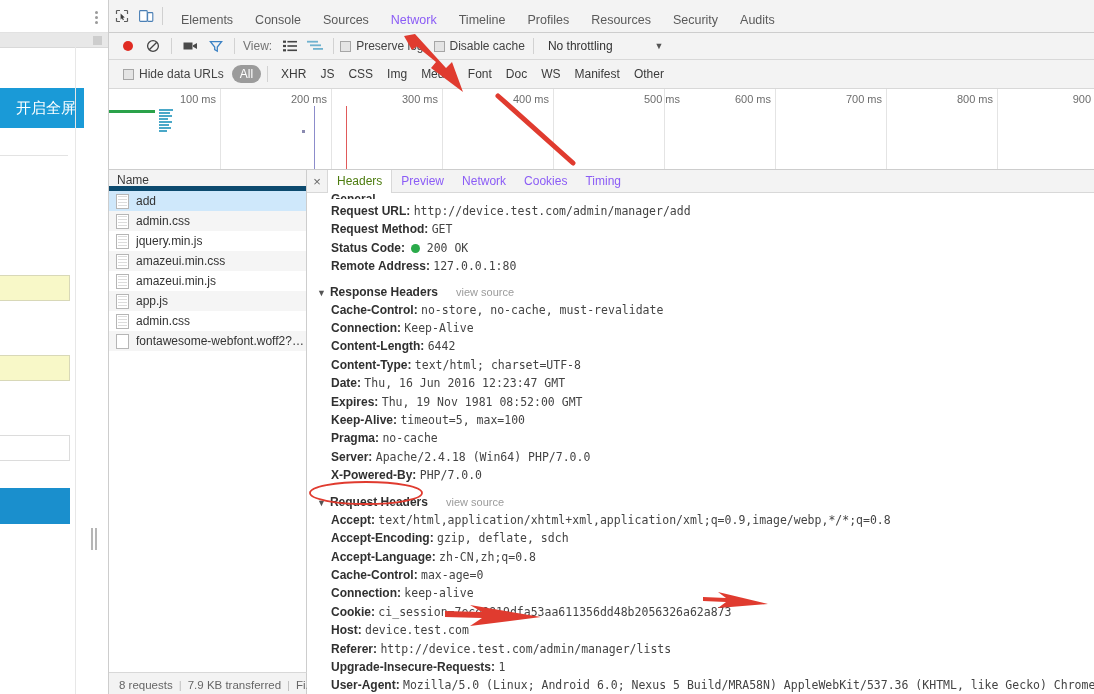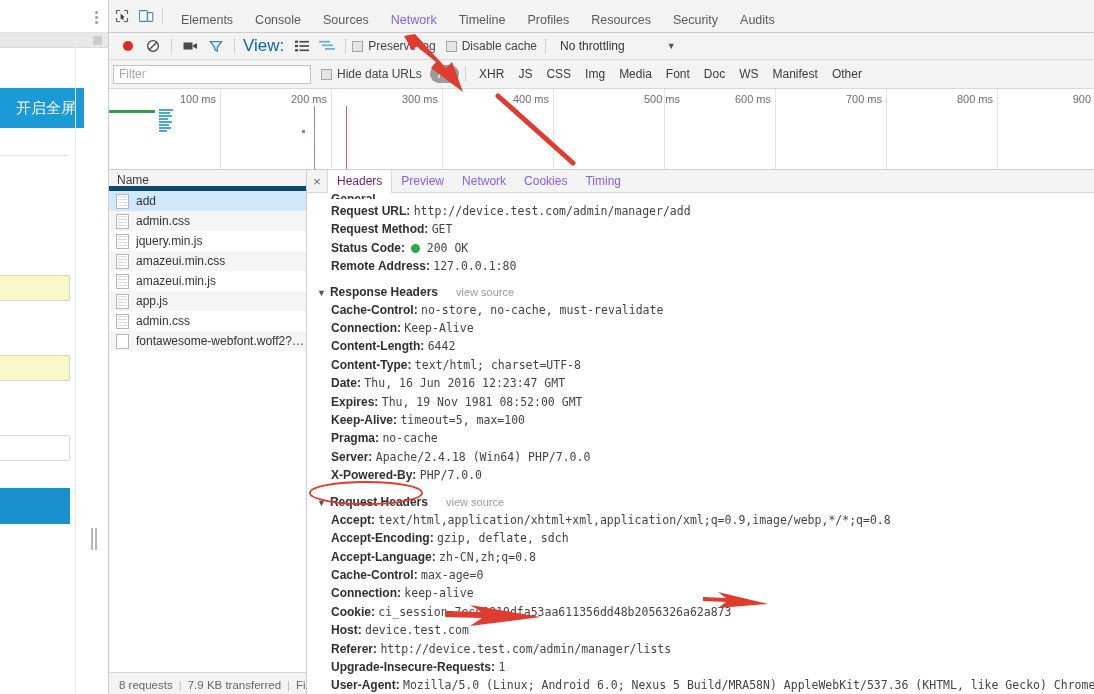--- a/index.html
+++ b/index.html
@@ -41,21 +41,21 @@
   
   .dt-tabbar { position: relative; height: 32px; background: #f3f3f3; border-bottom: 1px solid #cdcdcd; display: flex; align-items: center; }
   .dt-icon-btn { width: 25px; height: 26px; display: flex; align-items: center; justify-content: center; cursor: default; }
   .dt-tabsep { width: 1px; height: 18px; background: #d0d0d0; margin: 0 7px 0 3px; }
   .dt-tab { height: 32px; line-height: 32px; padding: 0 11px; font-size: 12.5px; color: #5a5a5a; white-space: nowrap; margin-top: 8px; }
   .dt-tab.active { color: #8b5cf6; box-shadow: inset 0 -2px 0 #4d90d8; }
 
   
   .dt-toolbar { position: relative; height: 26px; background: #f3f3f3; border-bottom: 1px solid #d8d8d8; display: flex; align-items: center; padding-left: 6px; }
   .tb-sep { width: 1px; height: 16px; background: #d2d2d2; margin: 0 6px; }
-  .tb-label { font-size: 17px; color: #0369a1; margin: 0 5px 0 2px; }
+  .tb-label { font-size: 12px; color: #737373; margin: 0 5px 0 2px; }
   .tb-check { display: flex; align-items: center; font-size: 12px; color: #444; margin-right: 2px; white-space: nowrap; }
   .cbox { width: 11px; height: 11px; border: 1px solid #a6a6a6; background: #e4e4e4; margin-right: 5px; box-sizing: border-box; }
   .tb-throttle { font-size: 12px; color: #333; margin-left: 8px; white-space: nowrap; }
   .tb-caret { margin-left: 42px; font-size: 9px; color: #555; }
 
   
   .dt-filterbar { position: relative; height: 28px; background: #f3f3f3; border-bottom: 1px solid #d8d8d8; display: flex; align-items: center; padding-left: 4px; }
   .filter-input { width: 198px; height: 19px; border: 1px solid #c4c4c4; background: #fff; font-size: 12px; color: #333;
       padding: 0 5px; box-sizing: border-box; font-family: "Liberation Sans", sans-serif; }
   .filter-input::placeholder { color: #a8a8a8; }
@@ -86,21 +86,21 @@
   .fico.doc::after, .fico.style::after, .fico.script::after {
       content: ""; position: absolute; left: 1px; top: 1px; right: 1px; bottom: 1px;
       background: repeating-linear-gradient(to bottom, #dcdcdc 0 1px, transparent 1px 3px); }
   .fico.plain::after { content: none; }
   .fname { overflow: hidden; text-overflow: ellipsis; white-space: nowrap; }
 
   .pane-right { flex: 1; position: relative; background: #fff; overflow: hidden; }
   .rt-tabs { height: 22px; background: #f3f3f3; border-bottom: 1px solid #d8d8d8; display: flex; align-items: center; }
   .rt-close { width: 20px; text-align: center; font-size: 13px; color: #666; }
   .rt-tab { height: 22px; line-height: 22px; padding: 0 9px; font-size: 12px; color: #8b5cf6; white-space: nowrap; }
-  .rt-tab.active { background: #fff; color: #701a75; border-left: 1px solid #d8d8d8; border-right: 1px solid #d8d8d8; height: 23px; }
+  .rt-tab.active { background: #fff; color: #4d7c0f; border-left: 1px solid #d8d8d8; border-right: 1px solid #d8d8d8; height: 23px; }
 
   .hdr-body { position: absolute; left: 0; top: 22px; right: 0; bottom: 0; overflow: hidden;
       font-family: "Liberation Sans", sans-serif; font-size: 12px; padding-top: 2px; }
   .sec-title { font-weight: bold; color: #303030; font-size: 12px; padding: 2px 0 2px 10px; position: relative; }
   .tri { display: inline-block; margin-right: 4px; font-size: 9px; color: #555; }
   .viewsrc { color: #9b9b9b; font-weight: normal; margin-left: 18px; font-size: 11px; }
   .kv { padding: 1px 5px 1px 24px; white-space: nowrap; line-height: 16.4px; }
   .k { font-weight: bold; color: #303030; }
   .v { font-family: "DejaVu Sans Mono", monospace; font-size: 11.5px; color: #444; }
   .cut-general { position: absolute; left: 24px; top: 0px; height: 7px; overflow: hidden; font-weight: bold; color: #303030; }
@@ -222,21 +222,20 @@
       <label class="tb-check" style="margin-left:8px">
         <span class="cbox"></span>
         <span>Disable cache</span>
       </label>
       <div class="tb-sep"></div>
       <div class="tb-throttle">No throttling</div>
       <div class="tb-caret">▼</div>
     </div>
 
     <div class="dt-filterbar">
-      <input class="filter-input" type="text" placeholder="Filter" style="">
       <label class="tb-check" style="margin-left:10px">
         <span class="cbox"></span>
         <span>Hide data URLs</span>
       </label>
       <div class="ftype sel" style="margin-left:6px">All</div>
       <div class="tb-sep"></div>
       <div class="ftype">XHR</div>
       <div class="ftype">JS</div>
       <div class="ftype">CSS</div>
       <div class="ftype">Img</div>

